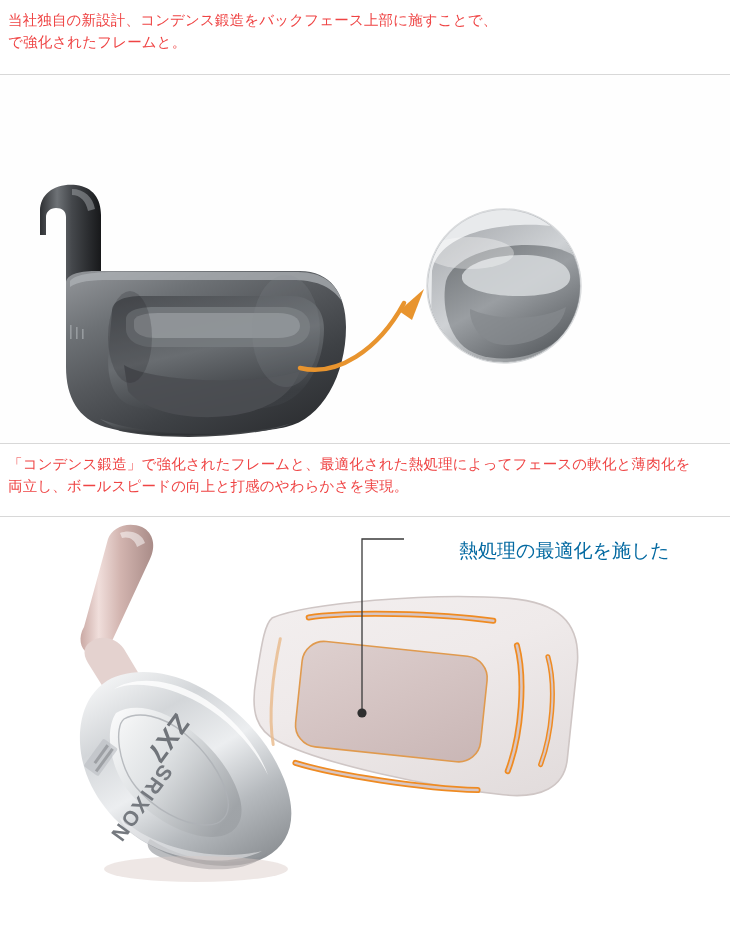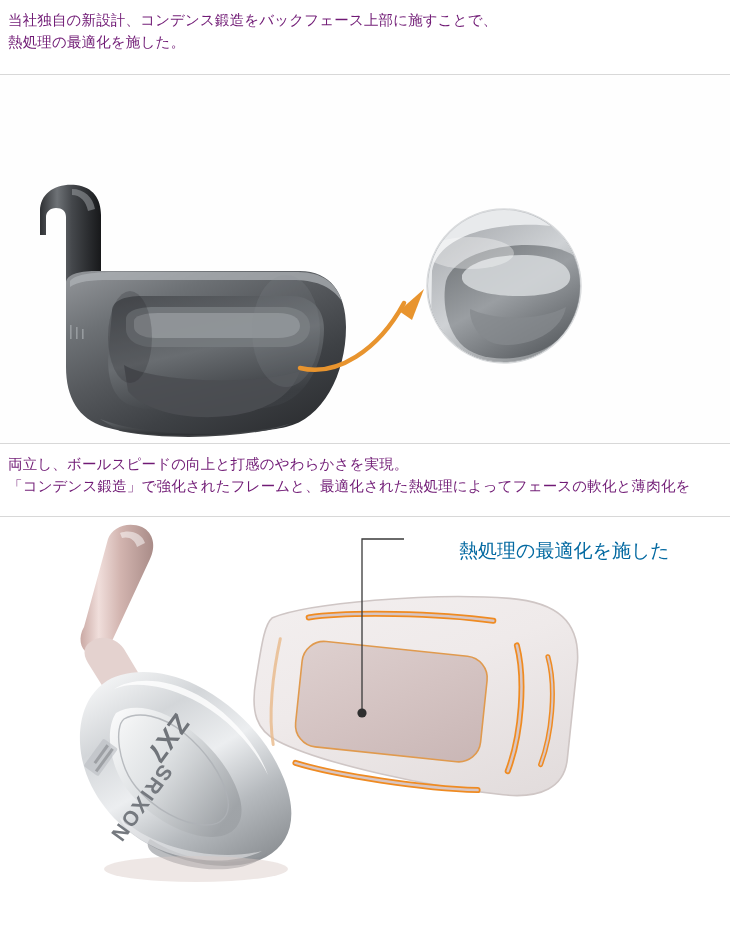--- a/index.html
+++ b/index.html
@@ -19,21 +19,21 @@
     width: 730px;
     height: 936px;
     position: relative;
   }
 
   
   .caption {
     font-size: 14.5px;
     line-height: 1.55;
     letter-spacing: 0.01em;
-    color: #701a75;
+    color: #ef4444;
     padding: 9px 10px 8px 8px;
     box-sizing: border-box;
   }
   .caption-top {
     position: absolute;
     top: 0;
     left: 0;
     width: 730px;
     height: 74px;
   }
@@ -91,21 +91,21 @@
 
   svg { display: block; }
 </style>
 </head>
 <body>
 
 <div class="page">
 
   <div class="caption caption-top">
     <div>当社独自の新設計、コンデンス鍛造をバックフェース上部に施すことで、</div>
-    <div>熱処理の最適化を施した。</div>
+    <div>で強化されたフレームと。</div>
   </div>
 
   <div class="rule rule-1"></div>
 
   <div class="fig1">
     <svg width="730" height="368" viewBox="0 0 730 368">
       <defs>
         <linearGradient id="shaftGrad" x1="0" y1="0" x2="1" y2="0">
           <stop offset="0%" stop-color="#2e3033"></stop>
           <stop offset="28%" stop-color="#6e7276"></stop>
@@ -208,22 +208,22 @@
       <g>
         <path d="M300 293 C336 302, 378 276, 404 228" fill="none" stroke="#e8942e" stroke-width="4.5" stroke-linecap="round"></path>
         <path d="M399 236 L424 214 L412 245 Z" fill="#e8942e"></path>
       </g>
     </svg>
   </div>
 
   <div class="rule rule-2"></div>
 
   <div class="caption caption-mid">
+    <div>「コンデンス鍛造」で強化されたフレームと、最適化された熱処理によってフェースの軟化と薄肉化を</div>
     <div>両立し、ボールスピードの向上と打感のやわらかさを実現。</div>
-    <div>「コンデンス鍛造」で強化されたフレームと、最適化された熱処理によってフェースの軟化と薄肉化を</div>
   </div>
 
   <div class="rule rule-3"></div>
 
   <div class="fig2">
     <svg width="730" height="419" viewBox="0 0 730 419">
       <defs>
         <linearGradient id="shaft2" x1="0" y1="0" x2="1" y2="0">
           <stop offset="0%" stop-color="#caa9a4"></stop>
           <stop offset="25%" stop-color="#f0dedb"></stop>

